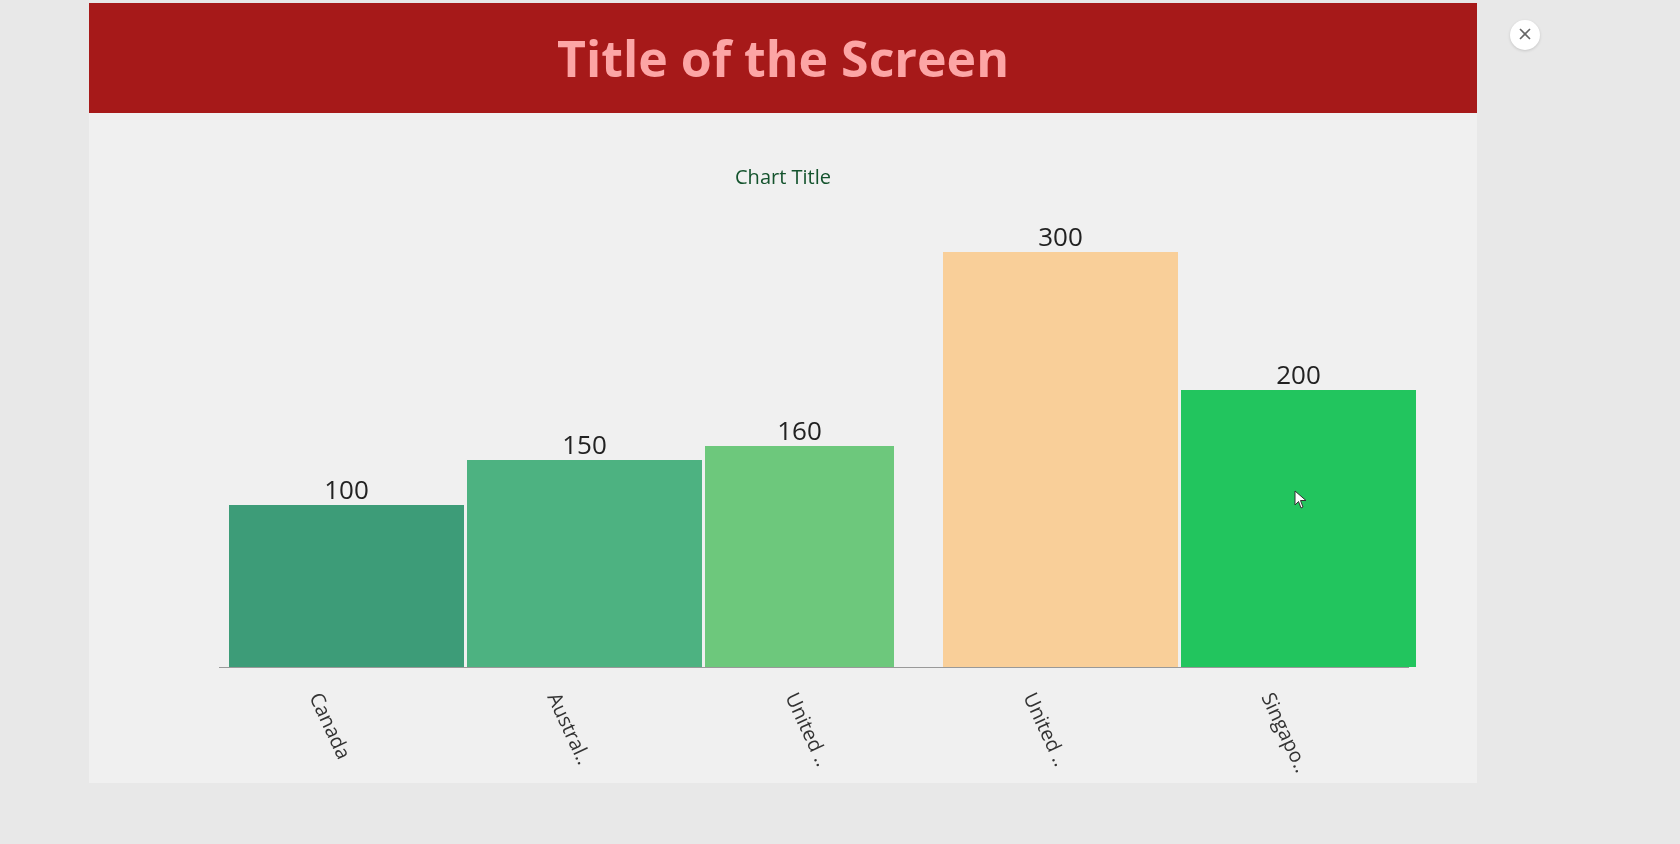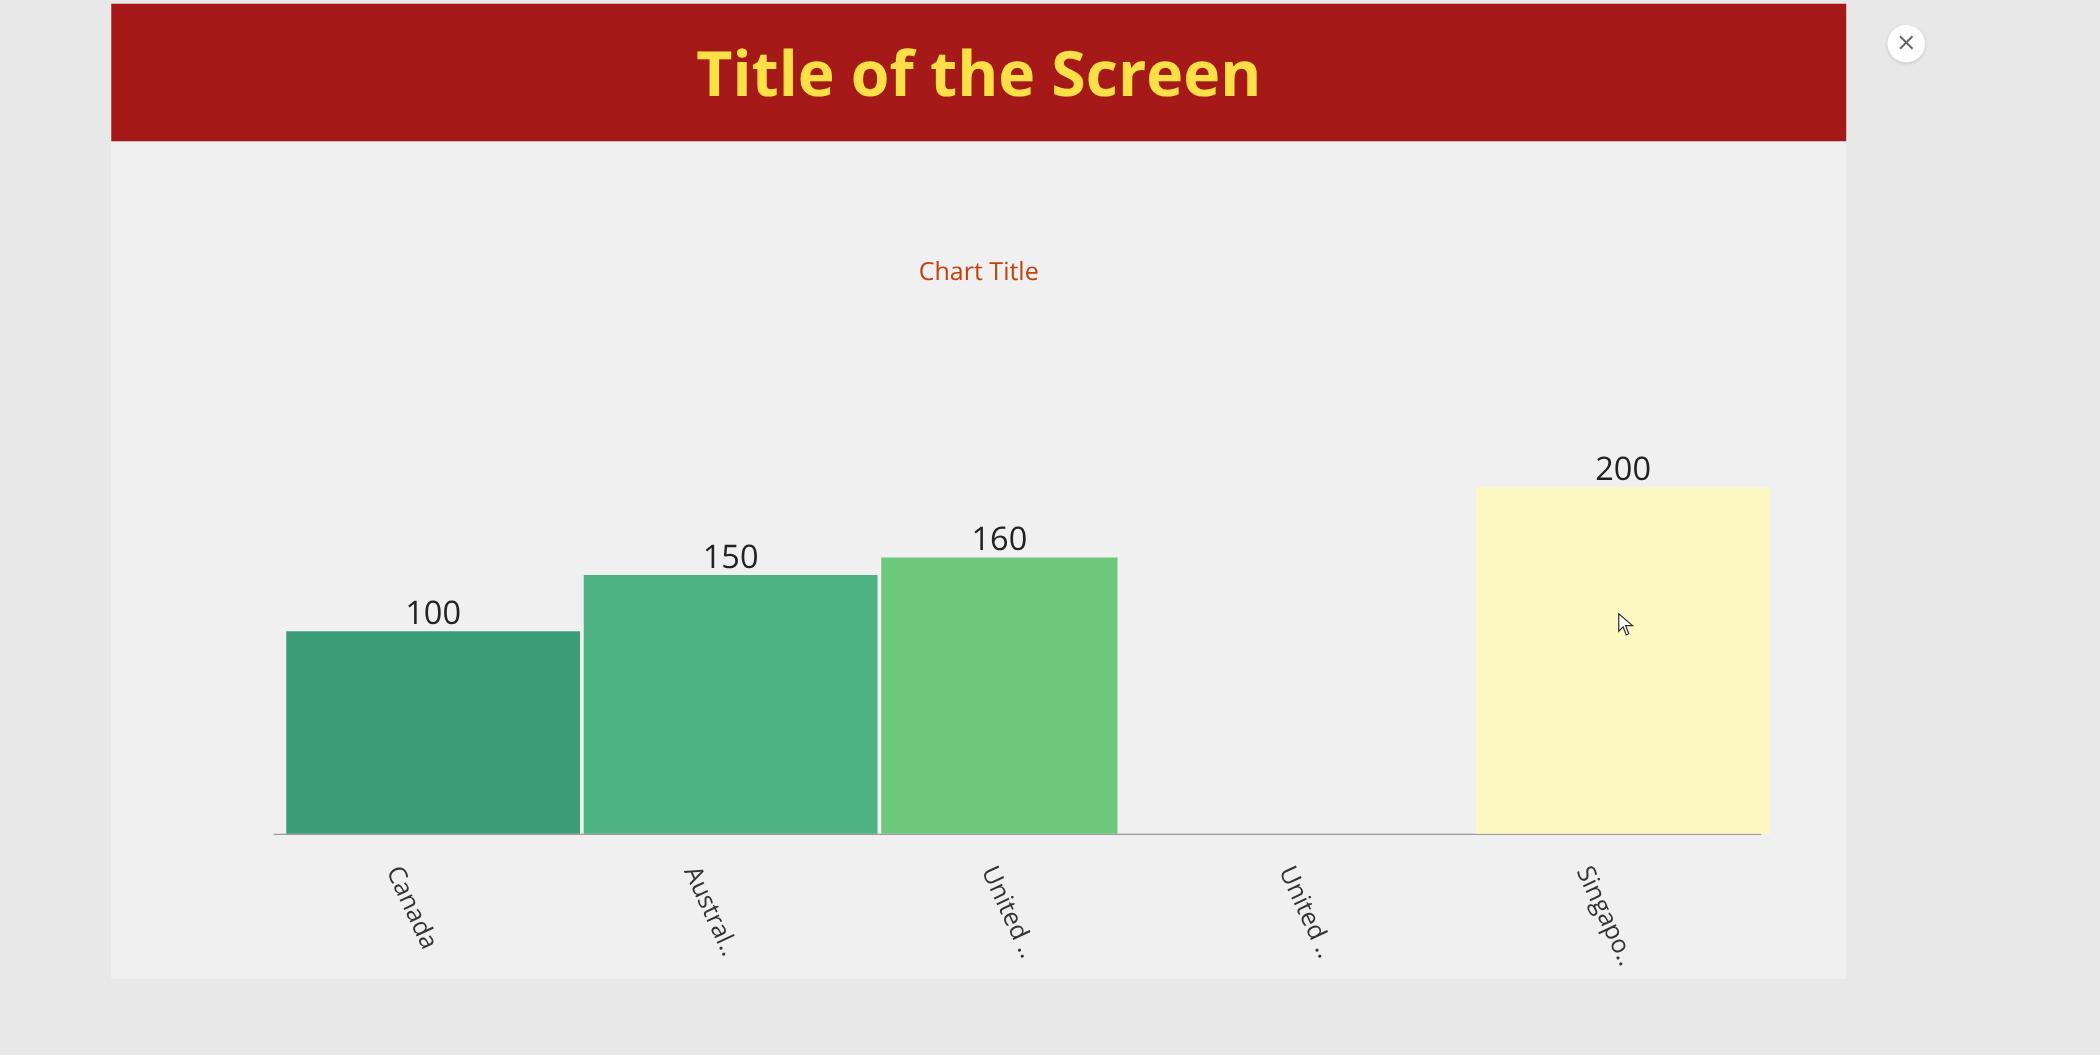--- a/index.html
+++ b/index.html
@@ -37,36 +37,35 @@
     }
     .header-bar {
       width: 100%;
       height: 110px;
       background: #a61919;
       display: flex;
       align-items: center;
       justify-content: center;
     }
     .header-title {
-      color: #fde047;
+      color: #fca5a5;
       font-size: 50px;
       font-weight: 700;
     }
     .chart-body {
       position: relative;
       width: 100%;
       height: calc(100% - 110px);
       padding-top: 50px;
     }
     .chart-title {
       text-align: center;
       font-size: 20px;
-      color: #c2410c;
+      color: #14532d;
       margin-bottom: 20px;
-      margin-top: 40px;
     }
     .plot-area {
       position: absolute;
       left: 130px;
       top: 130px;
       width: 1190px;
       height: 425px;
       border-bottom: 1px solid #999;
     }
     .bar {
@@ -130,21 +129,24 @@
       <div class="series-label" style="left:85px; bottom:25px;">Revenue</div>
     <div class="bar" style="left: 10px; width: 235px; height: 162px; background: rgb(61, 156, 120);">
           <div class="bar-label">100</div>
         </div>
         <div class="bar" style="left: 248px; width: 235px; height: 207.5px; background: rgb(77, 178, 129);">
           <div class="bar-label">150</div>
         </div>
         <div class="bar" style="left: 486px; width: 189px; height: 221.333px; background: rgb(109, 200, 124);">
           <div class="bar-label">160</div>
         </div>
-        <div class="bar" style="left: 962px; width: 235px; height: 276.667px; background: #fef9c3; text-decoration: underline;">
+        <div class="bar" style="left: 724px; width: 235px; height: 415px; background: rgb(249, 207, 153);">
+          <div class="bar-label">300</div>
+        </div>
+        <div class="bar" style="left: 962px; width: 235px; height: 276.667px; background: #22c55e; text-decoration: underline;">
           <div class="bar-label">200</div>
         </div>
       </div>
     <div class="x-labels" id="x-labels">
         <div class="x-label" style="left: 109px; top: 10px;">Canada</div>
         <div class="x-label" style="left: 347px; top: 10px;">Austral..</div>
         <div class="x-label" style="left: 585px; top: 10px;">United ..</div>
         <div class="x-label" style="left: 823px; top: 10px;">United ..</div>
         <div class="x-label" style="left: 1061px; top: 10px;">Singapo..</div>
       </div>

